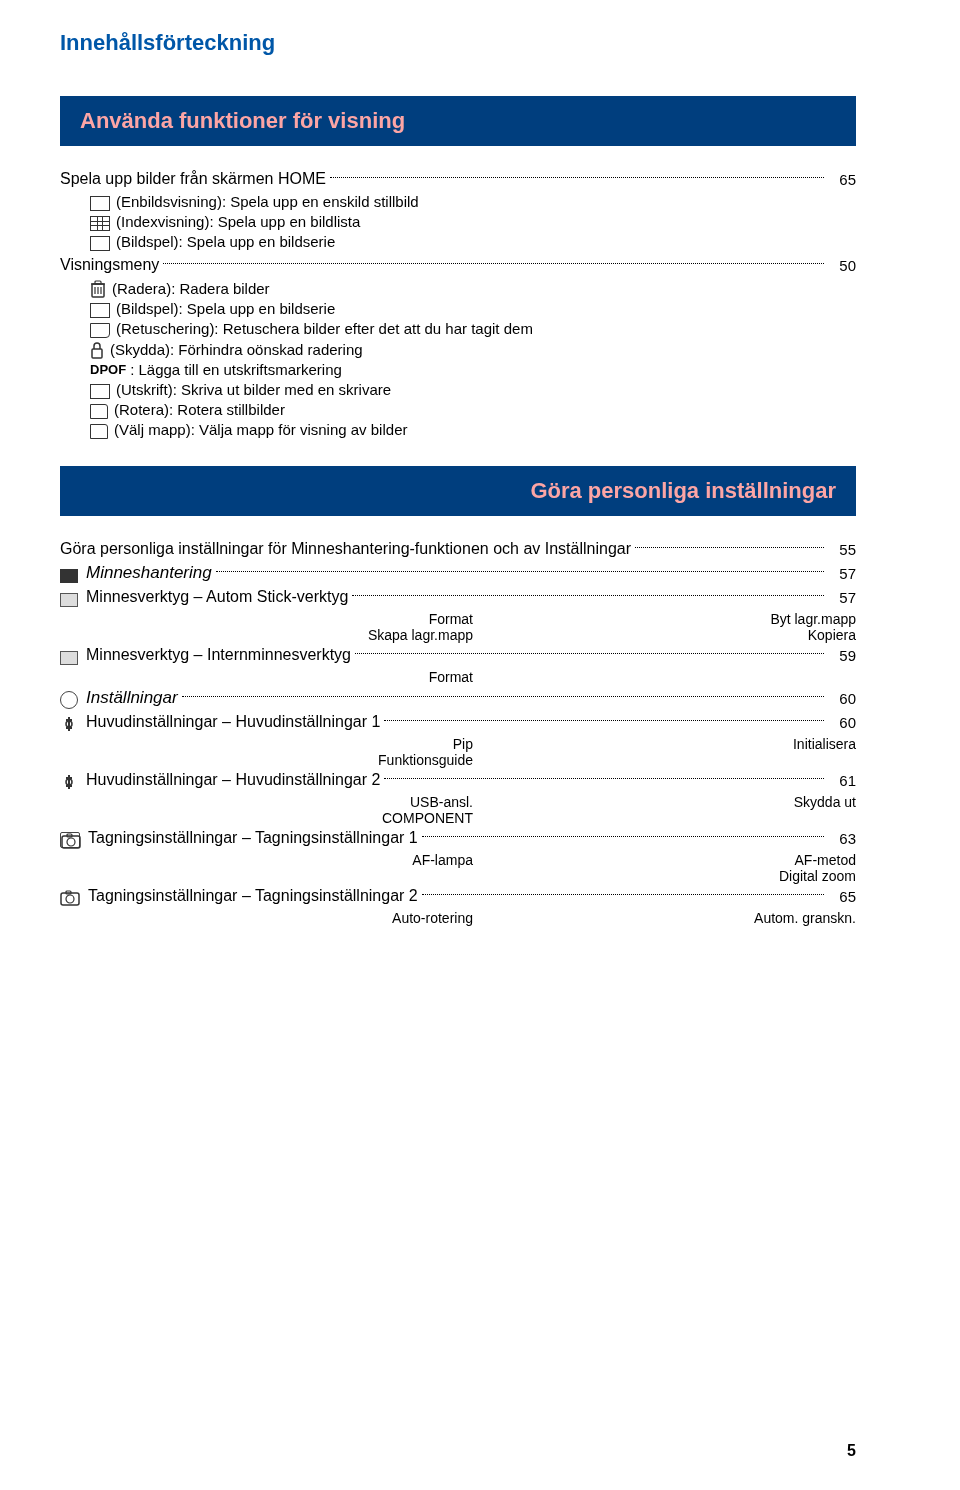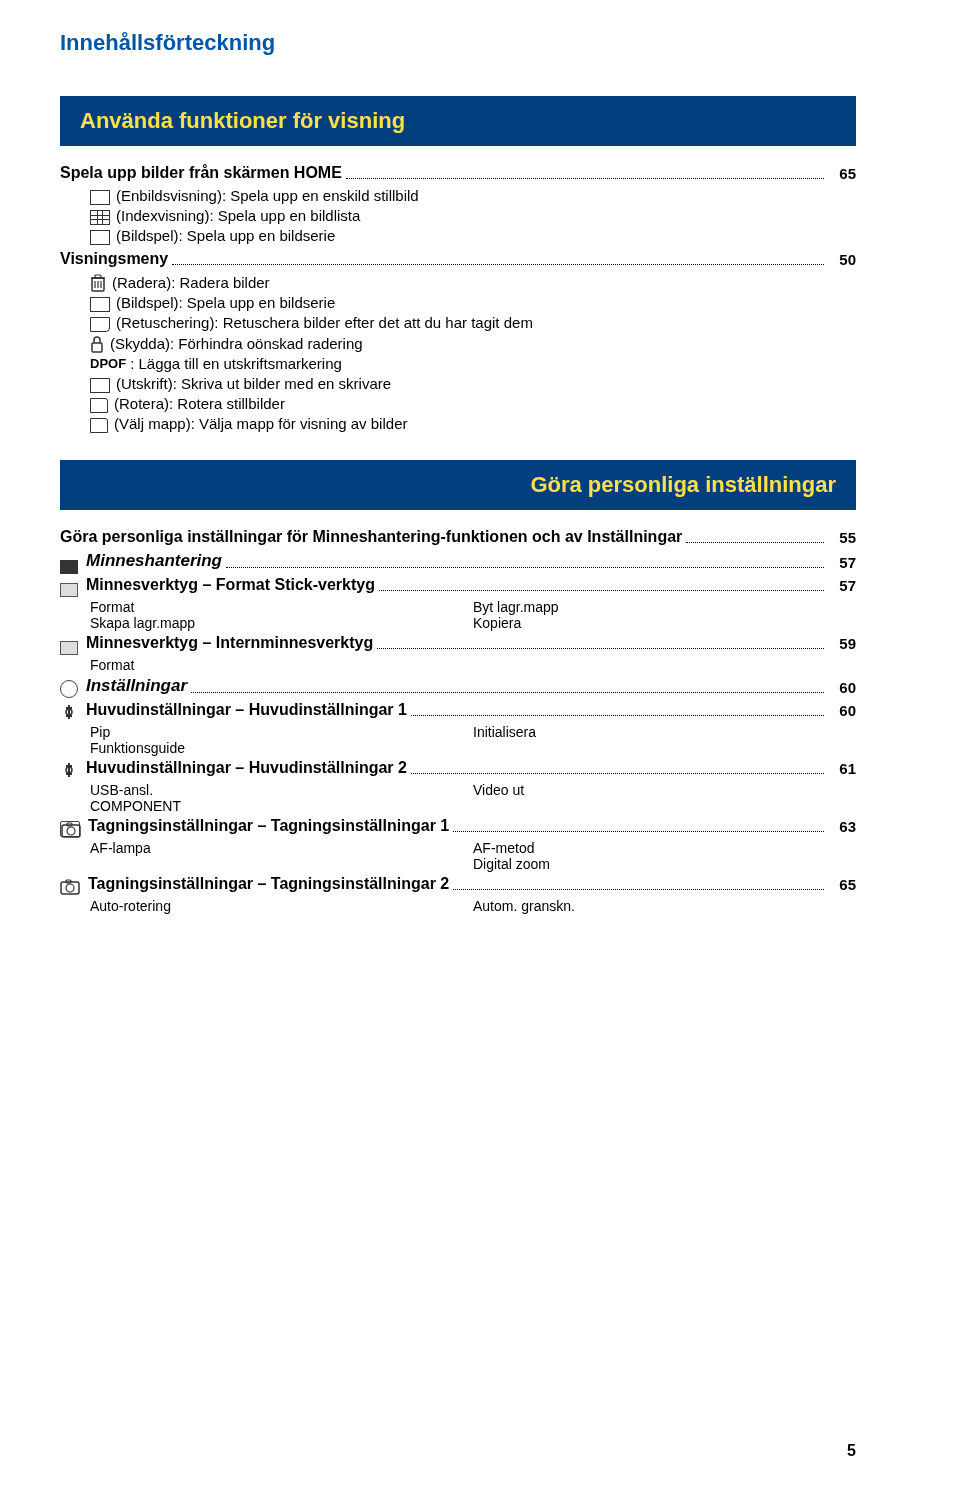--- a/index.html
+++ b/index.html
@@ -25,34 +25,33 @@
     .toc-header {
       color: #0057a8;
       font-size: 22px;
       font-weight: bold;
       margin-bottom: 40px;
     }
 
     
     .section-header {
       background-color: #003e7e;
-      color: #fde047;
+      color: #fca5a5;
       font-size: 22px;
       font-weight: bold;
       padding: 12px 20px;
-      margin-bottom: 18px;
+      margin-bottom: 24px;
       margin-top: 10px;
     }
 
     .toc-entry-main {
       display: flex;
-      align-items: flex-end;
+      align-items: center;
       margin-bottom: 5px;
       font-size: 16px;
-      font-weight: bold;
     }
 
     .toc-title {
       font-size: 16px;
       flex-shrink: 0;
     }
 
     .dots {
       flex: 1;
       border-bottom: 1.5px dotted #000;
@@ -101,20 +100,21 @@
 
     .format-sub {
       display: flex;
       margin-bottom: 3px;
       margin-left: 30px;
     }
 
     .format-col {
       flex: 1;
       font-size: 14px;
+      text-align: right;
     }
   </style>
 </head>
 <body>
 
 <div class="page-wrapper">
 
   <div class="toc-header">Innehållsförteckning</div>
 
   <div class="section-header">Använda funktioner för visning</div>
@@ -205,21 +205,21 @@
 
   <div class="toc-entry-main">
     <span style="display:inline-block;width:18px;height:14px;background:#333;margin-right:8px;flex-shrink:0;position:relative;top:3px;"></span>
     <span class="toc-title italic-entry">Minneshantering</span>
     <span class="dots"></span>
     <span class="page-num">57</span>
   </div>
 
   <div class="toc-entry-main">
     <span style="display:inline-block;width:18px;height:14px;border:1.5px solid #555;background:#ddd;margin-right:8px;flex-shrink:0;position:relative;top:3px;"></span>
-    <span class="toc-title">Minnesverktyg – Format Stick-verktyg</span>
+    <span class="toc-title">Minnesverktyg – Autom Stick-verktyg</span>
     <span class="dots"></span>
     <span class="page-num">57</span>
   </div>
 
   <div class="format-sub">
     <div class="format-col">
       <div>Format</div>
       <div>Skapa lagr.mapp</div>
     </div>
     <div class="format-col">
@@ -283,21 +283,21 @@
     <span class="dots"></span>
     <span class="page-num">61</span>
   </div>
 
   <div class="format-sub">
     <div class="format-col">
       <div>USB-ansl.</div>
       <div>COMPONENT</div>
     </div>
     <div class="format-col">
-      <div>Video ut</div>
+      <div>Skydda ut</div>
       <div></div>
     </div>
   </div>
 
   <div class="toc-entry-main">
     <span style="display:inline-block;width:20px;height:16px;border:1.5px solid #444;border-radius:2px;margin-right:8px;flex-shrink:0;position:relative;top:2px;">
       <svg width="20" height="16" viewBox="0 0 20 16">
         <rect x="1" y="3" width="18" height="12" rx="2" fill="none" stroke="#333" stroke-width="1.5"></rect>
         <circle cx="10" cy="9" r="4" fill="none" stroke="#333" stroke-width="1.2"></circle>
         <rect x="6" y="1" width="5" height="3" rx="1" fill="none" stroke="#333" stroke-width="1.2"></rect>

